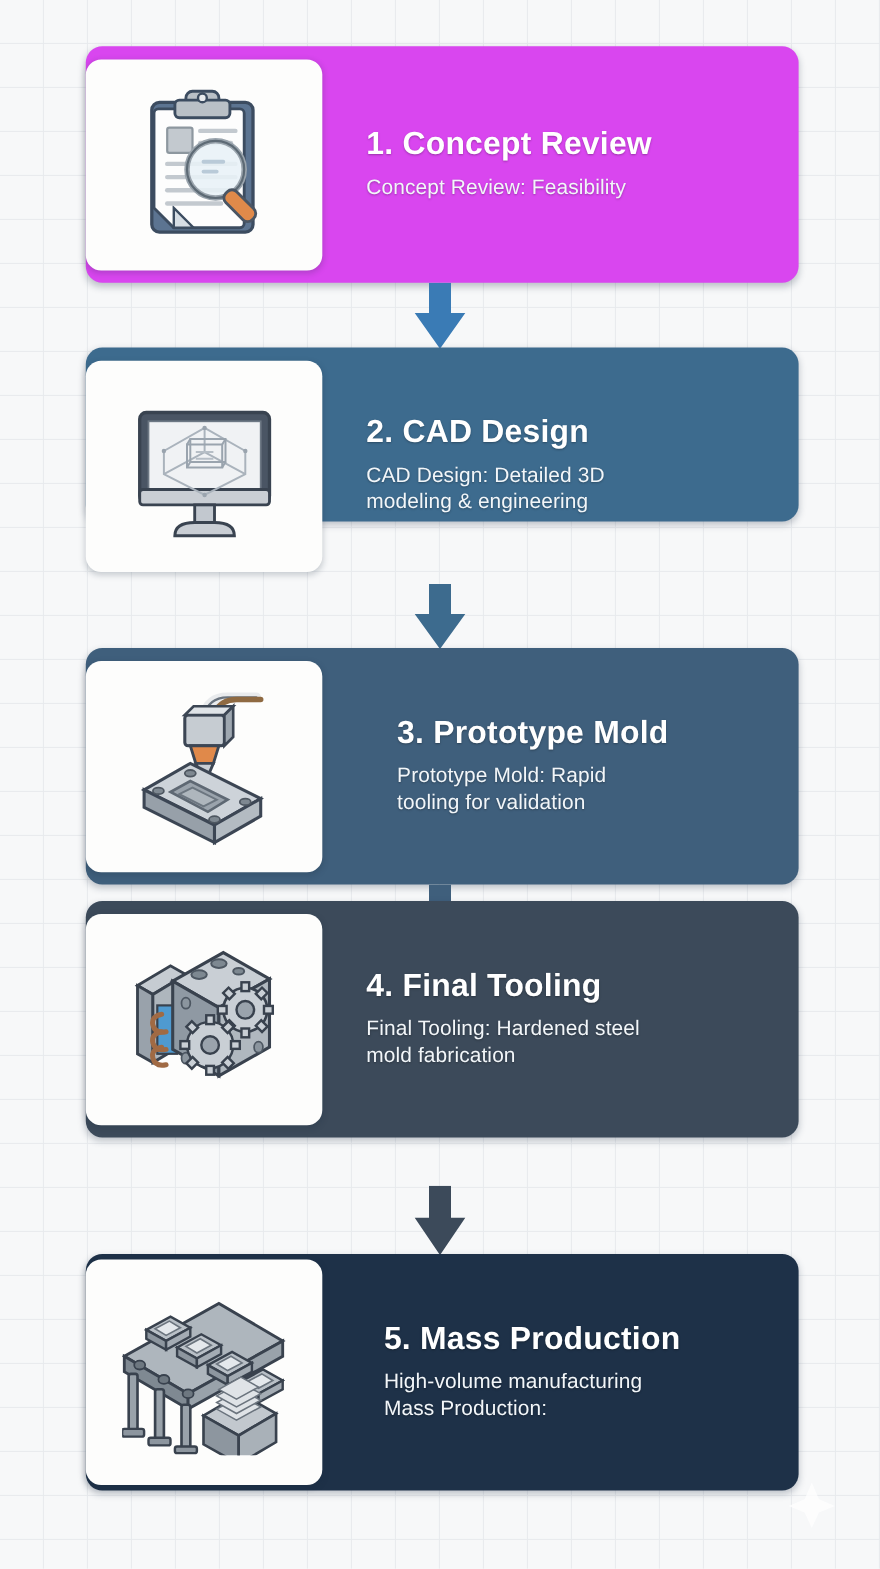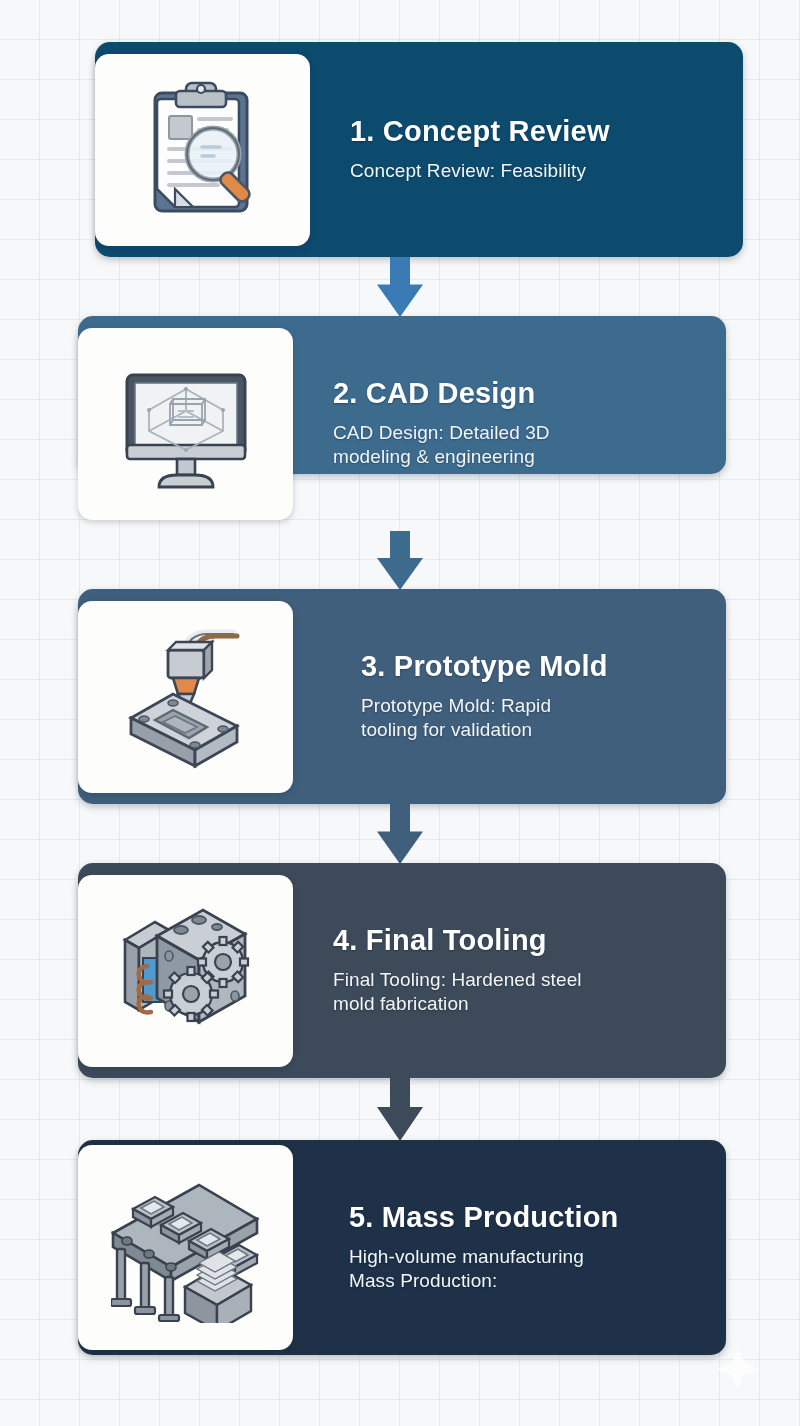--- a/index.html
+++ b/index.html
@@ -82,21 +82,21 @@
   .arrow { position:absolute; left:370px; width:60px; }
   .arrow svg { display:block; }
 
   
   .sparkle { position:absolute; opacity:0.95; }
 </style>
 </head>
 <body>
 
 <div id="flow">
-    <div class="card" style="top: 42px; height: 215px; background: #0c4a6e; margin-left: 17px;">
+    <div class="card" style="top: 42px; height: 215px; background: #d946ef;">
       <div class="icon-panel" style="height: 192px; top: 12px;">
         <span>
           <svg width="150" height="150" viewBox="0 0 150 150">
     <g>
       <rect x="27" y="18" width="92" height="118" rx="7" fill="#5c7491" stroke="#3c4c60" stroke-width="3"></rect>
       <path d="M33 24 h74 a4 4 0 0 1 4 4 v100 a4 4 0 0 1 -4 4 h-60 l-18 -18 v-86 a4 4 0 0 1 4 -4 z" fill="#fdfdfd" stroke="#3c4c60" stroke-width="2.6"></path>
       <path d="M47 132 l0 -18 l18 18 z" fill="#d6dde4" stroke="#3c4c60" stroke-width="2.2"></path>
       <rect x="58" y="8" width="30" height="17" rx="6" fill="#b9c0c6" stroke="#3c4c60" stroke-width="2.6"></rect>
       <rect x="48" y="16" width="50" height="16" rx="4" fill="#b9c0c6" stroke="#3c4c60" stroke-width="2.6"></rect>
       <circle cx="73" cy="14" r="4" fill="#e8ebee" stroke="#3c4c60" stroke-width="2.2"></circle>
@@ -205,21 +205,21 @@
           <div>Prototype Mold: Rapid</div>
           <div>tooling for validation</div>
         </div>
       </div>
     </div>
     <div class="arrow" style="top: 804px; height: 60px;">
       <svg width="60" height="60" viewBox="0 0 60 60">
         <path d="M20 0 h20 v27.6 h13 L30 60 L7 27.6 h13 Z" fill="#3f5f7c"></path>
       </svg>
     </div>
-    <div class="card" style="top: 863px; height: 215px; background: rgb(60, 74, 90);">
+    <div class="card" style="top: 819px; height: 215px; background: rgb(60, 74, 90);">
       <div class="icon-panel" style="height: 192px; top: 12px;">
         <span>
           <svg width="150" height="150" viewBox="0 0 150 150">
     <g>
       <path d="M14 44 L44 26 L58 34 L28 52 Z" fill="#c6ccd2" stroke="#39424e" stroke-width="2.6"></path>
       <path d="M14 44 v62 L28 114 V52 Z" fill="#99a2ab" stroke="#39424e" stroke-width="2.6"></path>
       <path d="M28 52 v62 l30 -18 V34 Z" fill="#aeb6bd" stroke="#39424e" stroke-width="2.6"></path>
       <rect x="32" y="62" width="18" height="44" fill="#4f9ad0" stroke="#39424e" stroke-width="2"></rect>
       <g stroke="#a06a44" stroke-width="4.5" fill="none" stroke-linecap="round">
         <path d="M36 70 q-10 2 -8 10 q2 8 12 6"></path>

